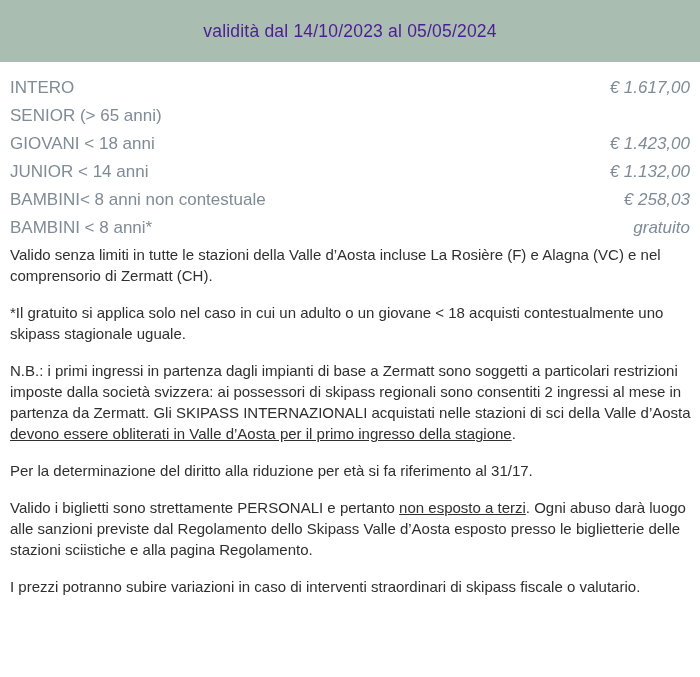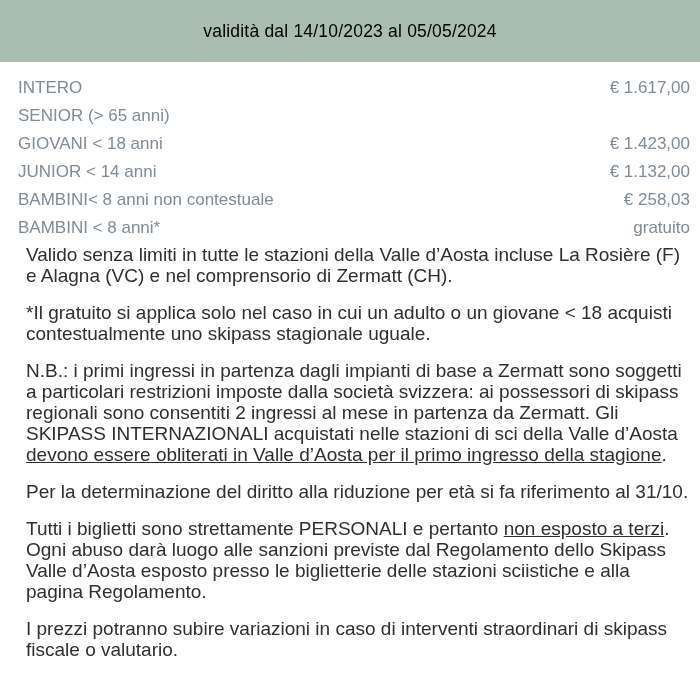--- a/index.html
+++ b/index.html
@@ -23,50 +23,51 @@
   
   .banner {
     background: #a9bdb0;
     height: 62px;
     display: flex;
     align-items: center;
     justify-content: center;
     margin: 0 0 0 0;
   }
   .banner-title {
-    color: #000000;
+    color: #4c1d95;
     font-size: 17.5px;
     letter-spacing: 0.2px;
     font-family: "Liberation Sans", sans-serif;
   }
   
   .price-table {
-    margin: 12px 0 0 8px;
+    margin: 12px 0 0 0;
     padding: 0 10px 0 10px;
   }
   .price-row {
     display: flex;
     justify-content: space-between;
     align-items: baseline;
     color: #7f8b96;
     font-size: 17px;
     line-height: 28px;
     padding: 0;
   }
   .price-label {
     white-space: nowrap;
   }
   .price-value {
     white-space: nowrap;
     text-align: center;
+    font-style: italic;
   }
   
   .content {
-    padding: 0 8px 0 26px;
-    font-size: 19px;
+    padding: 0 8px 0 10px;
+    font-size: 15px;
     line-height: 21px;
     color: #2f2f2f;
   }
   .para {
     margin: 0 0 16px 0;
   }
   .para.first {
     margin-top: 2px;
   }
   b, .bold { font-weight: normal; }
@@ -108,20 +109,20 @@
   </div>
 
   <div class="content">
 
     <p class="para first">Valido senza limiti in tutte le stazioni della Valle d’Aosta incluse La Rosière (F) e Alagna (VC) e nel comprensorio di Zermatt (CH).</p>
 
     <p class="para">*Il gratuito si applica solo nel caso in cui un adulto o un giovane &lt; 18 acquisti contestualmente uno skipass stagionale uguale.</p>
 
     <p class="para"><b>N.B.: i</b><span> primi ingressi in partenza dagli impianti di base a Zermatt sono soggetti a particolari restrizioni imposte dalla società svizzera: ai possessori di skipass regionali sono consentiti 2 ingressi al mese in partenza da Zermatt. </span><b>Gli SKIPASS INTERNAZIONALI</b><span> acquistati nelle stazioni di sci della Valle d’Aosta </span><span class="u">devono essere obliterati in Valle d’Aosta per il primo ingresso della stagione</span><span>.</span></p>
 
-    <p class="para">Per la determinazione del diritto alla riduzione per età si fa riferimento al 31/10.</p>
+    <p class="para">Per la determinazione del diritto alla riduzione per età si fa riferimento al 31/17.</p>
 
-    <p class="para"><span>Tutti i biglietti sono strettamente PERSONALI e pertanto </span><b class="u">non esposto a terzi</b><span>. Ogni abuso darà luogo alle sanzioni previste dal Regolamento dello Skipass Valle d’Aosta esposto presso le biglietterie delle stazioni sciistiche e alla pagina Regolamento.</span></p>
+    <p class="para"><span>Valido i biglietti sono strettamente PERSONALI e pertanto </span><b class="u">non esposto a terzi</b><span>. Ogni abuso darà luogo alle sanzioni previste dal Regolamento dello Skipass Valle d’Aosta esposto presso le biglietterie delle stazioni sciistiche e alla pagina Regolamento.</span></p>
 
     <p class="para">I prezzi potranno subire variazioni in caso di interventi straordinari di skipass fiscale o valutario.</p>
 
   </div>
 </div>
 
 </body></html>

